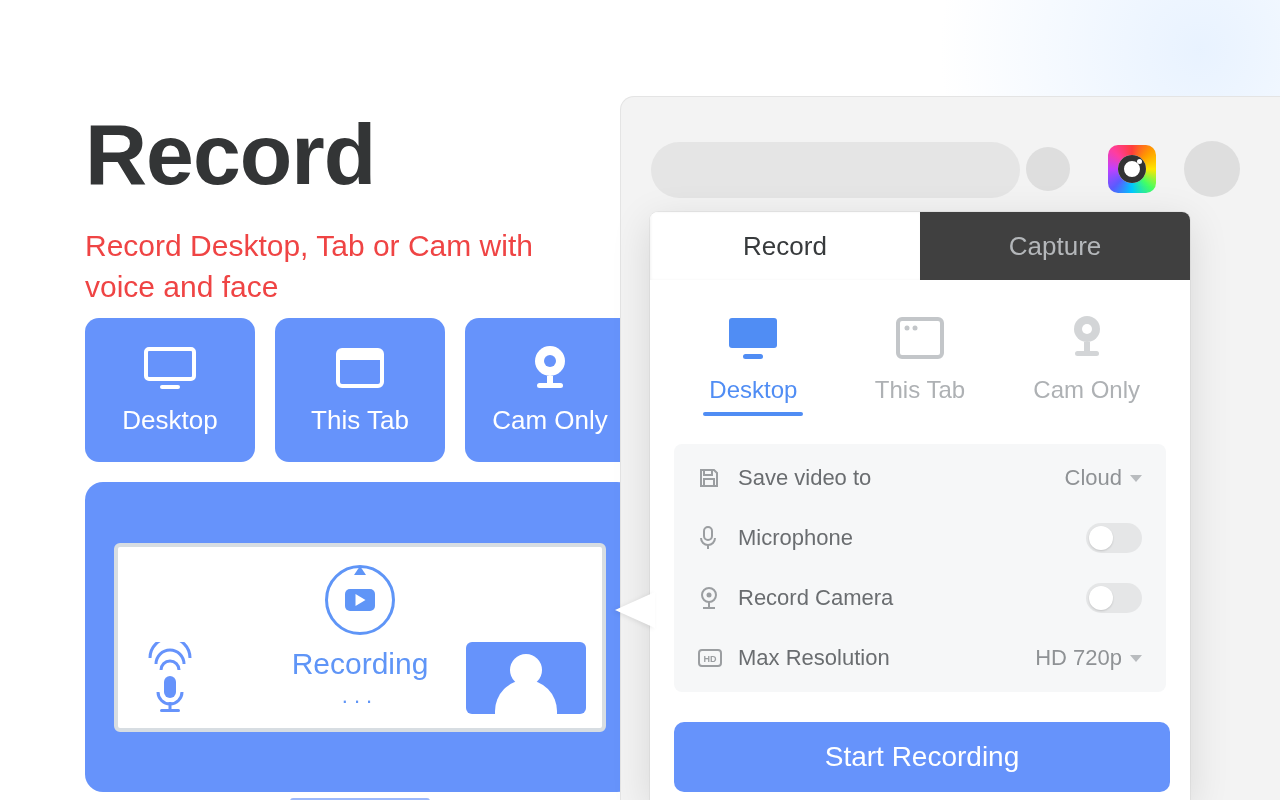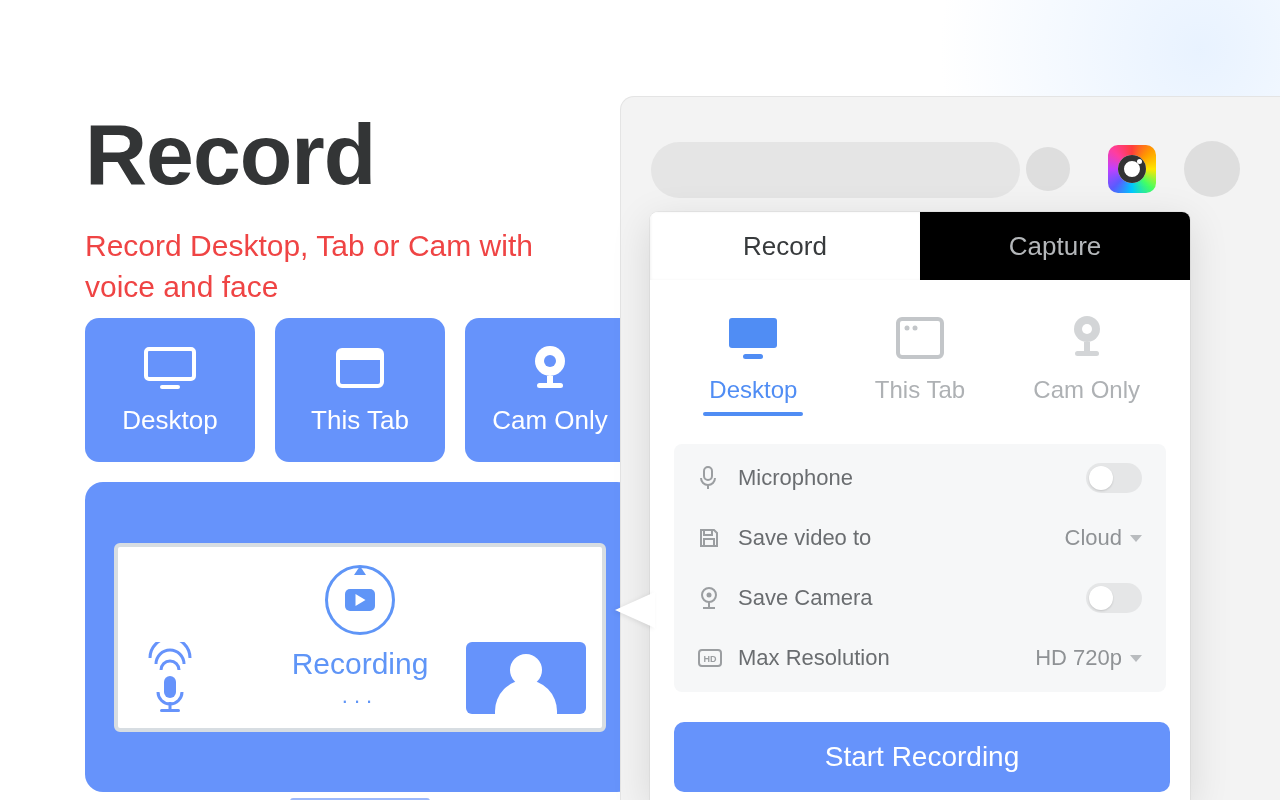--- a/index.html
+++ b/index.html
@@ -150,21 +150,21 @@
     left: 650px;
     top: 212px;
     width: 540px;
     bottom: 0;
     background: #ffffff;
     border-radius: 8px 8px 0 0;
     box-shadow: 0 10px 40px rgba(0,0,0,0.12), 0 0 0 1px rgba(0,0,0,0.04);
     overflow:hidden;
   }
   .tabs { display:flex; height:68px; font-size:26px; }
-  .tab { flex:1; display:flex; align-items:center; justify-content:center; color:#b4b7ba; background:#000000; cursor:pointer; }
+  .tab { flex:1; display:flex; align-items:center; justify-content:center; color:#b4b7ba; background:#404040; cursor:pointer; }
   .tab.active { background:#fff; color:#373a3c; font-weight:500; box-shadow: 0 2px 0 0 #fff, 1px 0 3px rgba(0,0,0,0.05) inset; }
 
   .sources {
     display:flex; justify-content:space-around; padding: 30px 20px 0 20px;
   }
   .src { width:150px; text-align:center; cursor:pointer; }
   .src .ico { height:56px; display:flex; align-items:center; justify-content:center; }
   .src .lbl { margin-top:10px; font-size:24px; color:#aeb1b4; }
   .src.active .lbl { color:#508df4; font-weight:500; }
   .src.active .underline { margin: 8px auto 0 auto; width:100px; height:4px; background:#508df4; border-radius:2px; }
@@ -330,53 +330,53 @@
             <rect x="19" y="29" width="6" height="10" fill="#d3d5d7"></rect>
           </svg>
       </div>
       <div class="lbl">Cam Only</div>
     </div>
   </div>
 
   <div class="settings">
     <div class="row">
       <span class="ric">
+        <svg width="22" height="22" viewBox="0 0 22 22">
+            <path d="M3 3h13l3 3v13H3z" fill="none" stroke="#9b9ea1" stroke-width="2"></path>
+            <rect x="6" y="3" width="8" height="5" fill="none" stroke="#9b9ea1" stroke-width="2"></rect>
+            <rect x="6" y="12" width="10" height="7" fill="none" stroke="#9b9ea1" stroke-width="2"></rect>
+          </svg>
+      </span>
+      <span class="rlabel">Save video to</span>
+      <span class="rval">
+        <span>Cloud</span>
+        <span class="caret"></span>
+      </span>
+    </div>
+    <div class="row">
+      <span class="ric">
         <svg width="20" height="24" viewBox="0 0 20 24">
             <rect x="6" y="1" width="8" height="13" rx="4" fill="none" stroke="#9b9ea1" stroke-width="2"></rect>
             <path d="M3 12a7 7 0 0 0 14 0" fill="none" stroke="#9b9ea1" stroke-width="2"></path>
             <line x1="10" y1="19" x2="10" y2="23" stroke="#9b9ea1" stroke-width="2"></line>
           </svg>
       </span>
       <span class="rlabel">Microphone</span>
       <div class="toggle"></div>
-    </div>
-    <div class="row">
-      <span class="ric">
-        <svg width="22" height="22" viewBox="0 0 22 22">
-            <path d="M3 3h13l3 3v13H3z" fill="none" stroke="#9b9ea1" stroke-width="2"></path>
-            <rect x="6" y="3" width="8" height="5" fill="none" stroke="#9b9ea1" stroke-width="2"></rect>
-            <rect x="6" y="12" width="10" height="7" fill="none" stroke="#9b9ea1" stroke-width="2"></rect>
-          </svg>
-      </span>
-      <span class="rlabel">Save video to</span>
-      <span class="rval">
-        <span>Cloud</span>
-        <span class="caret"></span>
-      </span>
     </div>
     <div class="row">
       <span class="ric">
         <svg width="22" height="24" viewBox="0 0 22 24">
             <circle cx="11" cy="9" r="7" fill="none" stroke="#9b9ea1" stroke-width="2"></circle>
             <circle cx="11" cy="9" r="2.5" fill="#9b9ea1"></circle>
             <line x1="11" y1="16" x2="11" y2="21" stroke="#9b9ea1" stroke-width="2"></line>
             <line x1="5" y1="22" x2="17" y2="22" stroke="#9b9ea1" stroke-width="2"></line>
           </svg>
       </span>
-      <span class="rlabel">Save Camera</span>
+      <span class="rlabel">Record Camera</span>
       <div class="toggle"></div>
     </div>
     <div class="row">
       <span class="ric">
         <svg width="24" height="18" viewBox="0 0 24 18">
             <rect x="1" y="1" width="22" height="16" rx="3" fill="none" stroke="#9b9ea1" stroke-width="2"></rect>
             <text x="12" y="13" text-anchor="middle" font-size="9" font-weight="700" fill="#9b9ea1" font-family="Arial">HD</text>
           </svg>
       </span>
       <span class="rlabel">Max Resolution</span>

